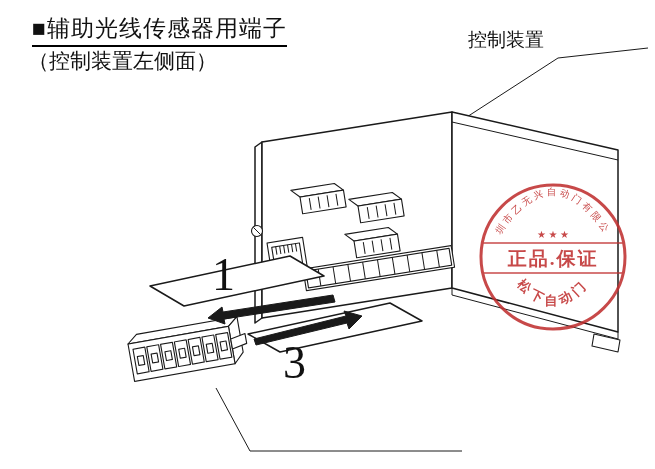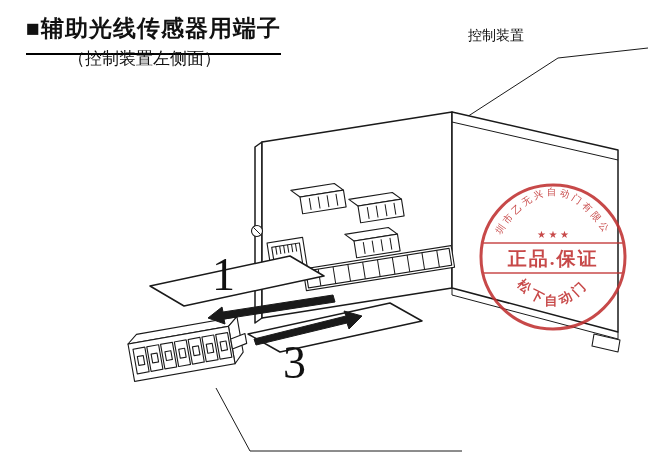--- a/index.html
+++ b/index.html
@@ -9,25 +9,25 @@
   *{ box-sizing:border-box; }
   html,body{ margin:0; padding:0; background:#ffffff; }
   .page{
     position:relative; width:655px; height:469px; background:#ffffff;
     overflow:hidden; font-family:"Liberation Serif","DejaVu Serif",serif;
     color:#111;
   }
   .diagram-svg{ position:absolute; left:0; top:0; z-index:0; }
   .overlay{ position:absolute; z-index:1; white-space:nowrap; }
   .title{
-    left:26px; top:13px; font-size:23px; font-weight:bold; letter-spacing:1px;
-    border-bottom:2px solid #000; padding-bottom:9px;
+    left:32px; top:13px; font-size:23px; font-weight:normal; letter-spacing:1px;
+    border-bottom:2px solid #000; padding-bottom:1px;
   }
-  .subtitle{ left:28px; top:47px; font-size:17px;margin-left:40px; }
-  .device-label{ left:468px; top:27px; font-size:14px; }
+  .subtitle{ left:28px; top:47px; font-size:21px; }
+  .device-label{ left:468px; top:27px; font-size:19px; }
   .terminal-label{ left:254px; top:430px; font-size:15px; }
   .step-num{ font-size:46px; line-height:1; font-family:"Liberation Serif",serif; }
   .step-1{ left:212px; top:252px; }
   .step-3{ left:283px; top:340px; }
   .thin{ fill:none; stroke:var(--line-color); stroke-width:1; }
   .face{ fill:#ffffff; stroke:var(--line-color); stroke-width:1.5; stroke-linejoin:round; }
   .detail{ fill:#ffffff; stroke:var(--line-color); stroke-width:1.1; stroke-linejoin:round; }
   .arrow{ fill:var(--line-color); stroke:var(--line-color); stroke-width:1; stroke-linejoin:round; }
   .stamp-stroke{ fill:none; stroke:var(--stamp-color); }
   .stamp-text{ fill:var(--stamp-color); font-family:"Liberation Serif","DejaVu Serif",serif; }

